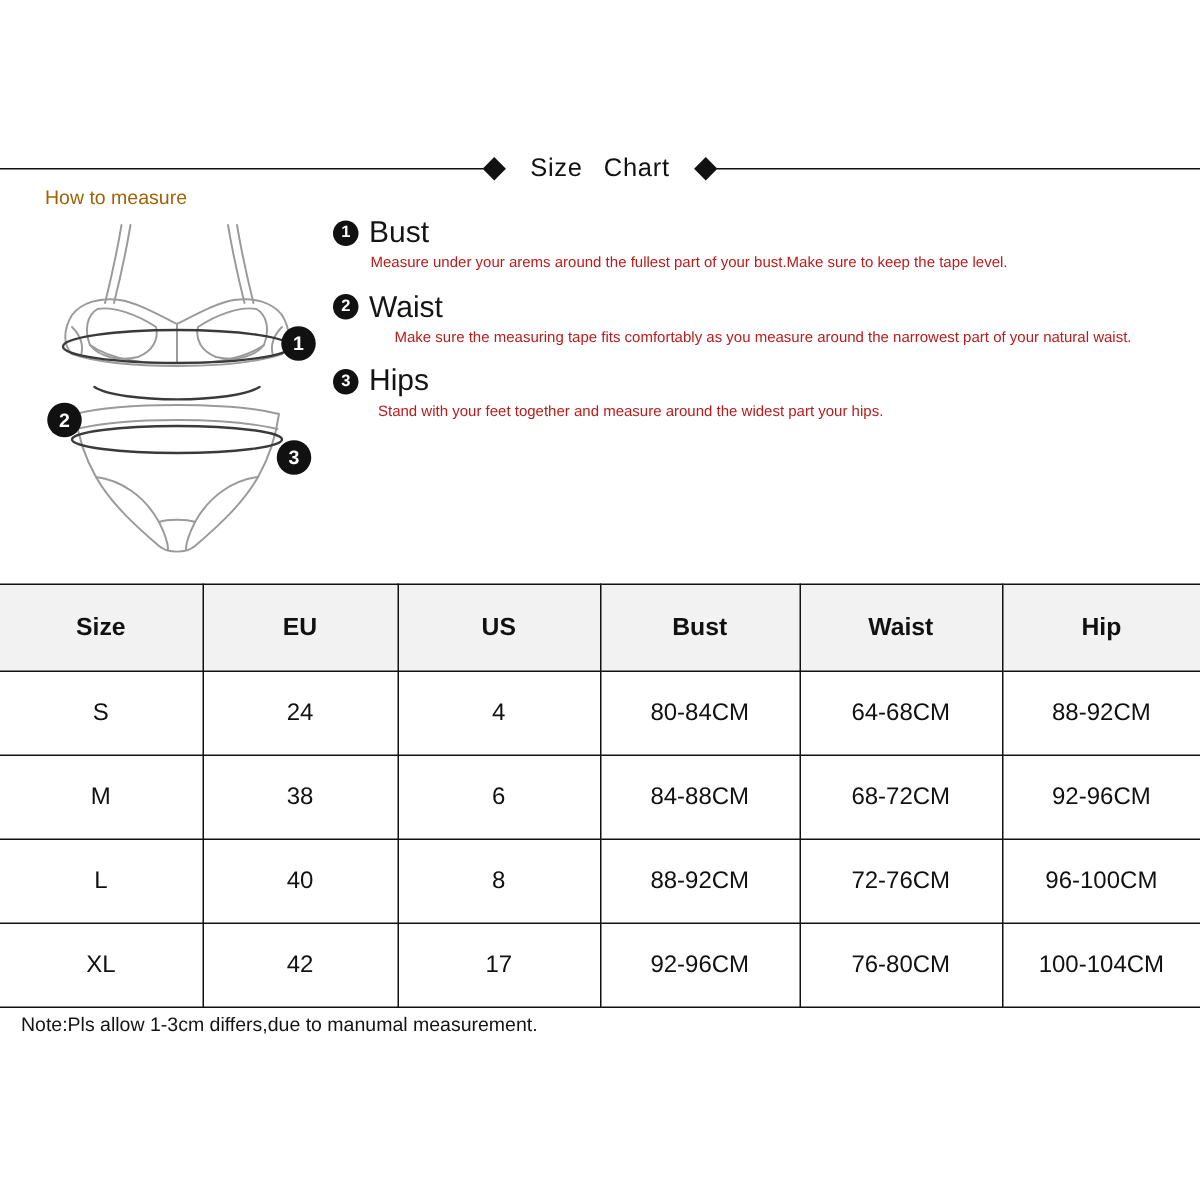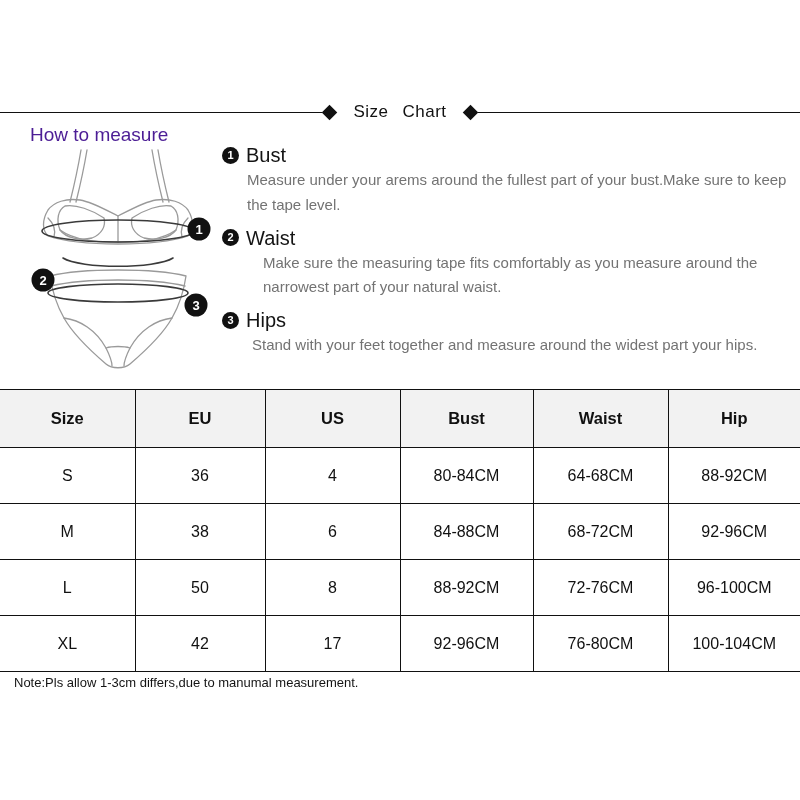--- a/index.html
+++ b/index.html
@@ -48,22 +48,22 @@
     padding: 0 16px;
     white-space: nowrap;
   }
   .title-text .gap { display: inline-block; width: 14px; }
 
   
   .how-title {
     position: absolute;
     left: 30px;
     top: 124px;
-    font-size: 19px;
-    color: #4c1d95;
+    font-size: 13px;
+    color: #a16207;
     white-space: nowrap;
   }
 
   
   .illustration {
     position: absolute;
     left: 18px;
     top: 148px;
     width: 215px;
     height: 235px;
@@ -96,23 +96,23 @@
     align-items: center;
     justify-content: center;
     line-height: 1;
   }
   .instr-title {
     font-size: 20px;
     color: #141414;
     line-height: 1.1;
   }
   .instr-body {
-    font-size: 15px;
+    font-size: 10px;
     line-height: 1.65;
-    color: #737373;
+    color: #b91c1c;
     margin-top: 2px;
     margin-left: 25px;
   }
   .instr-body.indent-2 { margin-left: 41px; }
   .instr-body.indent-3 { margin-left: 30px; }
 
   
   .size-table {
     position: absolute;
     left: 0;
@@ -282,37 +282,37 @@
       <th>EU</th>
       <th>US</th>
       <th>Bust</th>
       <th>Waist</th>
       <th>Hip</th>
     </tr>
   </thead>
   <tbody>
     <tr>
       <td>S</td>
-      <td>36</td>
+      <td>24</td>
       <td>4</td>
       <td>80-84CM</td>
       <td>64-68CM</td>
       <td>88-92CM</td>
     </tr>
     <tr>
       <td>M</td>
       <td>38</td>
       <td>6</td>
       <td>84-88CM</td>
       <td>68-72CM</td>
       <td>92-96CM</td>
     </tr>
     <tr>
       <td>L</td>
-      <td>50</td>
+      <td>40</td>
       <td>8</td>
       <td>88-92CM</td>
       <td>72-76CM</td>
       <td>96-100CM</td>
     </tr>
     <tr>
       <td>XL</td>
       <td>42</td>
       <td>17</td>
       <td>92-96CM</td>

